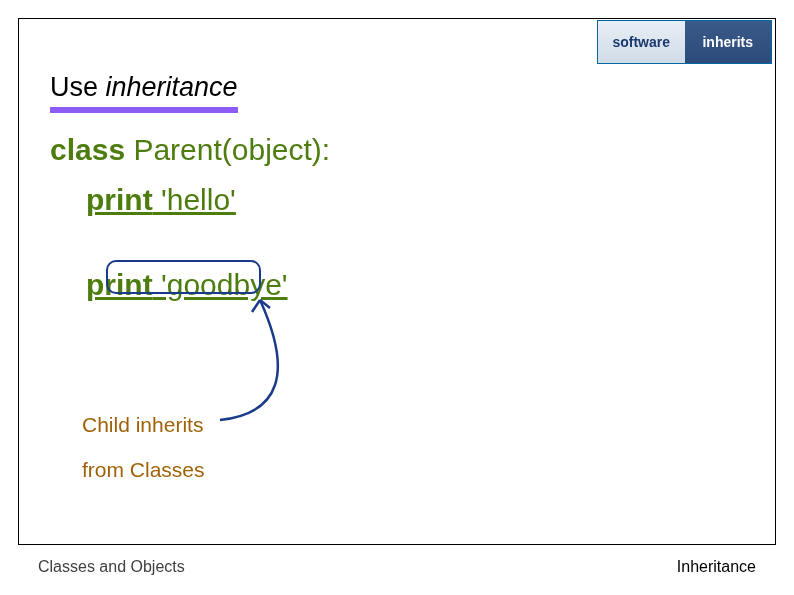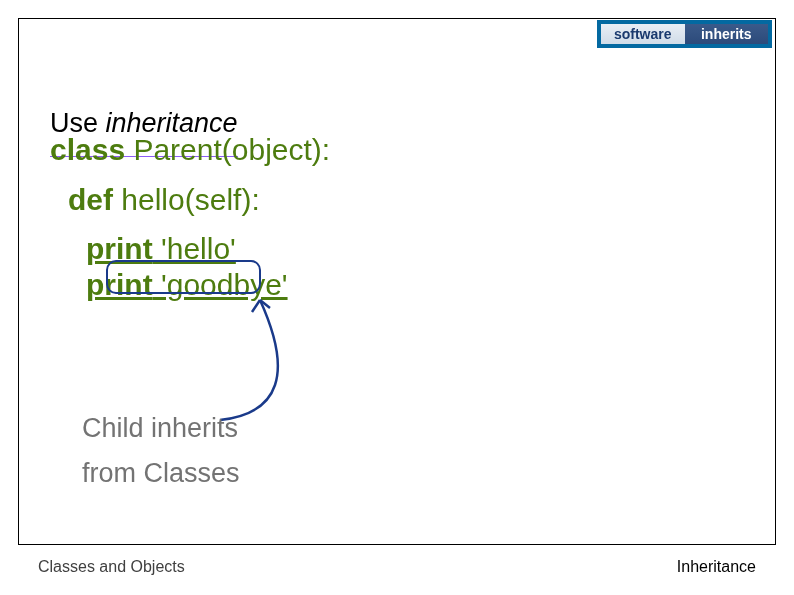--- a/index.html
+++ b/index.html
@@ -21,22 +21,22 @@
       left: 18px;
       right: 18px;
       bottom: 50px;
       border: 1px solid #000;
     }
     .logo {
       position: absolute;
       top: 20px;
       right: 22px;
       width: 175px;
-      height: 28px;
-      border: 4px solid #0369a1;
+      height: 44px;
+      border: 1px solid #0369a1;
       display: flex;
       font-size: 14px;
       font-weight: bold;
       margin-left: 10px;
     }
     .logo-left {
       flex: 1;
       display: flex;
       align-items: center;
       justify-content: center;
@@ -50,23 +50,22 @@
       justify-content: center;
       color: white;
       background: linear-gradient(to bottom, #3a5a8a, #2c4a7a);
     }
     .heading {
       position: absolute;
       top: 72px;
       left: 50px;
       font-size: 27px;
       color: #000;
-      border-bottom: 1px solid #8b5cf6;
-      padding-bottom: 17px;
-      margin-top: 36px;
+      border-bottom: 6px solid #8b5cf6;
+      padding-bottom: 4px;
     }
     .heading .italic {
       font-style: italic;
     }
     .code {
       position: absolute;
       left: 50px;
       font-size: 30px;
       color: #4d7c0f;
       line-height: 1.65;
@@ -100,22 +99,22 @@
       position: absolute;
       top: 290px;
       left: 200px;
       width: 160px;
       height: 140px;
       pointer-events: none;
     }
     .caption {
       position: absolute;
       left: 82px;
-      font-size: 27px;
-      color: #737373;
+      font-size: 21px;
+      color: #a16207;
     }
     .caption-1 {
       top: 413px;
     }
     .caption-2 {
       top: 458px;
     }
     .footer-left {
       position: absolute;
       bottom: 19px;
@@ -140,21 +139,20 @@
   <div class="logo-left">software</div>
   <div class="logo-right">inherits</div>
 </div>
 
 <div class="heading">
   <span>Use </span><span class="italic">inheritance</span>
 </div>
 
 <div class="code code-block-1">
   <div><span class="kw">class</span><span> Parent(object):</span></div>
-  <div class="indent-1"><span class="kw">def</span><span> hello(self):</span></div>
   <div class="indent-2"><span class="kw">print</span><span> 'hello'</span></div>
 </div>
 
 <div class="code code-block-2">
   <div class="indent-2"><span class="kw">print</span><span> 'goodbye'</span></div>
 </div>
 
 <div class="highlight-box"></div>
 
 <svg class="arrow-svg" viewBox="0 0 160 140">

